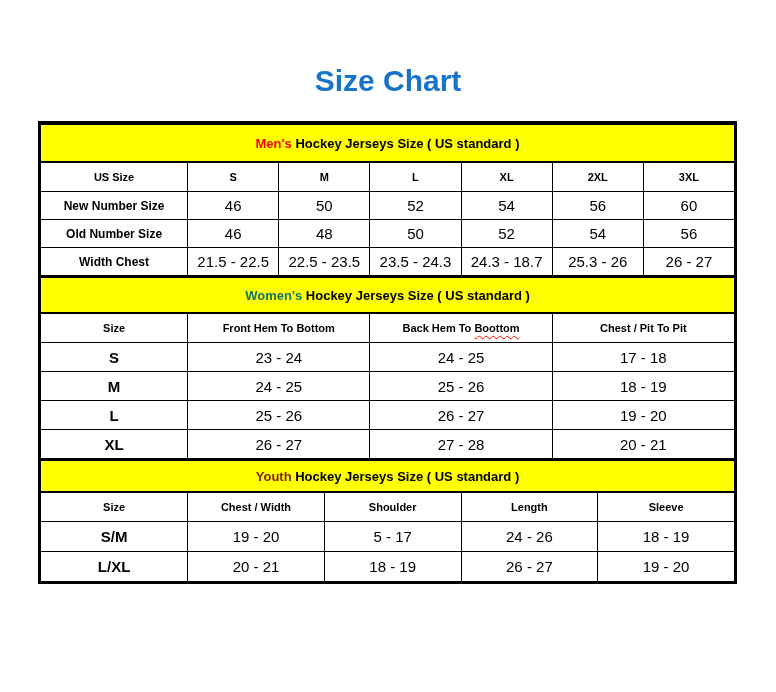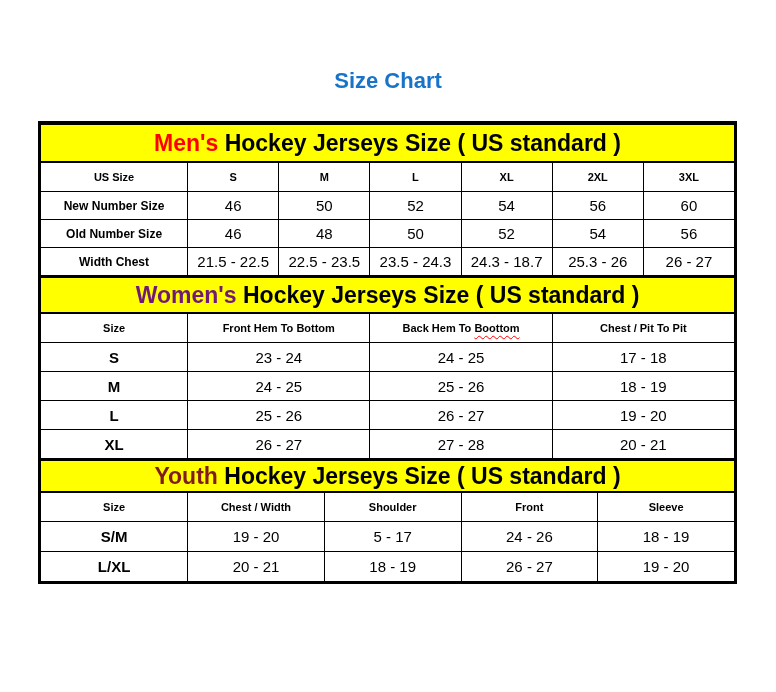--- a/index.html
+++ b/index.html
@@ -2,27 +2,27 @@
 <html><head>
 <meta charset="utf-8">
 <style>
   html,body{margin:0;padding:0;background:#ffffff;}
   .canvas{
     position:relative;width:776px;height:692px;background:#ffffff;
     font-family:"Liberation Sans",sans-serif;color:#000;
   }
   .title{
     position:absolute;top:64px;left:0;width:776px;text-align:center;
-    font-size:22px;line-height:34px;font-weight:bold;margin:0;
+    font-size:30px;line-height:34px;font-weight:bold;margin:0;
   }
   .chart{position:absolute;top:121px;left:38px;width:695px;border:2px solid #000;}
   table{border-collapse:collapse;width:100%;table-layout:fixed;}
   td,th{border:1px solid #000;text-align:center;vertical-align:middle;padding:0 2px;overflow:hidden;}
   .section-row td{
-    font-size:23px;font-weight:bold;border-top:2px solid #000;border-bottom:2px solid #000;
+    font-size:13px;font-weight:bold;border-top:2px solid #000;border-bottom:2px solid #000;
   }
   .men .section-row td{height:36px;}
   .women .section-row td{height:34px;}
   .youth .section-row td{height:30px;}
   .col-head{font-size:11px;font-weight:bold;height:28px;}
   .cell{font-size:15px;font-weight:normal;}
   .men .cell{height:27px;}
   .women .cell{height:28px;}
   .youth .cell{height:29px;}
   .row-label-plain{font-size:12px;font-weight:bold;}
@@ -101,21 +101,21 @@
     <table class="women">
       <colgroup>
         <col style="width:21.2%">
           <col style="width:26.267%">
           <col style="width:26.267%">
           <col style="width:26.267%">
       </colgroup>
       <tbody>
           <tr class="section-row">
         <td colspan="4" style="background: rgb(255, 255, 0);">
-          <span class="accent" style="color: #701a75;">Women's</span>
+          <span class="accent" style="color: #0f766e;">Women's</span>
           <span>Hockey Jerseys Size ( US standard )</span>
         </td>
       </tr>
       <tr>
         <th class="col-head">Size</th>
         <th class="col-head">Front Hem To Bottom</th>
         <th class="col-head">
           <span>Back Hem To</span>
           <span class="misspelled">Boottom</span>
         </th>
@@ -160,21 +160,21 @@
           <tr class="section-row">
         <td colspan="5" style="background: rgb(255, 255, 0);">
           <span class="accent" style="color: #7f1d1d;">Youth</span>
           <span>Hockey Jerseys Size ( US standard )</span>
         </td>
       </tr>
       <tr>
         <th class="col-head">Size</th>
         <th class="col-head">Chest / Width</th>
         <th class="col-head">Shoulder</th>
-        <th class="col-head">Front</th>
+        <th class="col-head">Length</th>
         <th class="col-head">Sleeve</th>
       </tr>
       <tr>
         <td class="cell row-label-bold">S/M</td>
         <td class="cell">19 - 20</td>
         <td class="cell">5 - 17</td>
         <td class="cell">24 - 26</td>
         <td class="cell">18 - 19</td>
       </tr>
       <tr>

